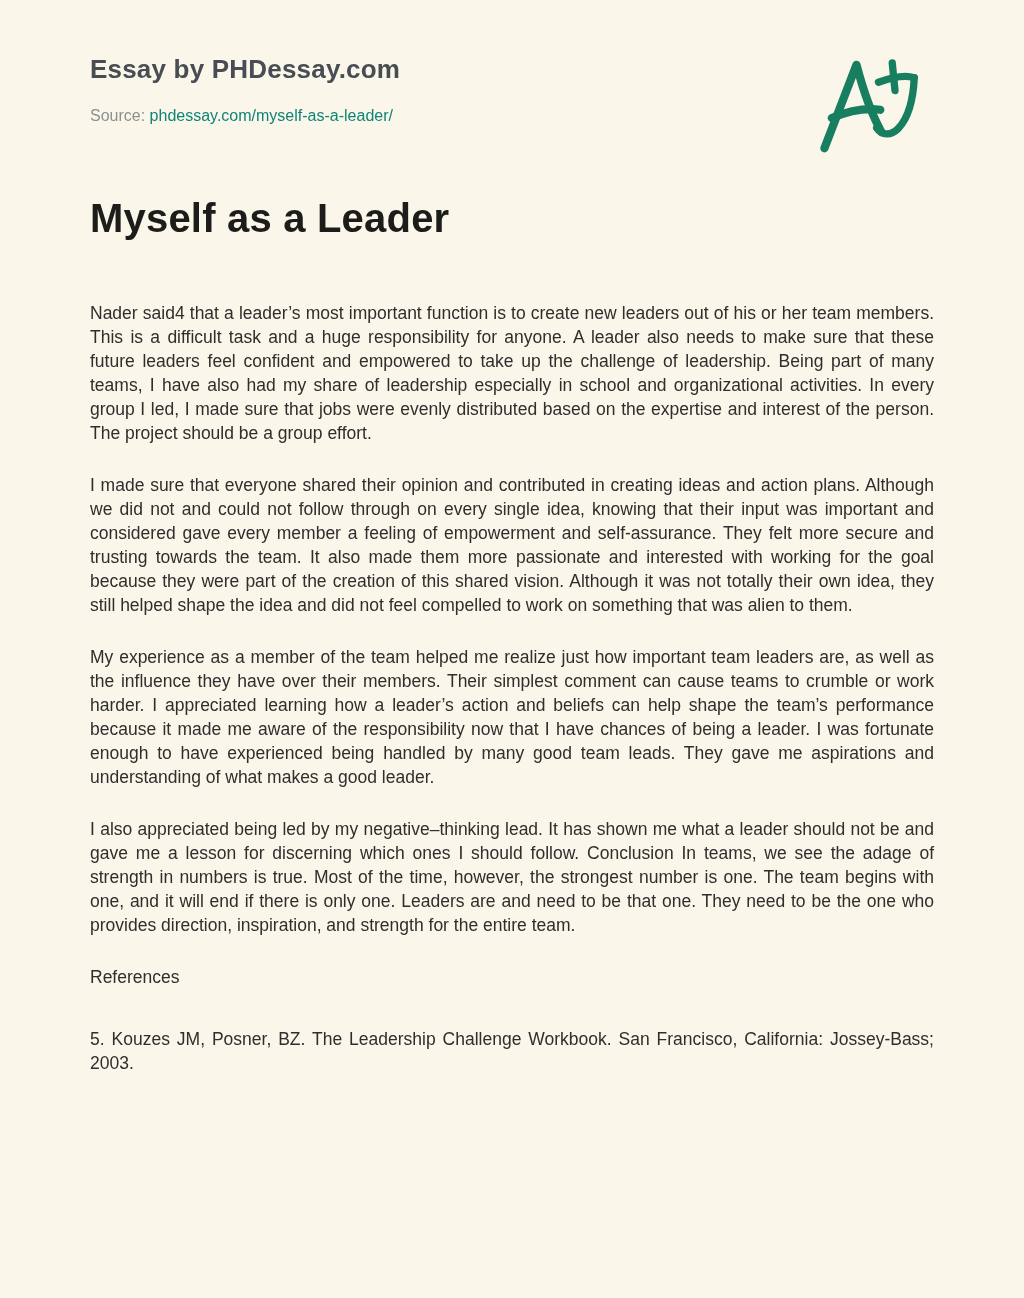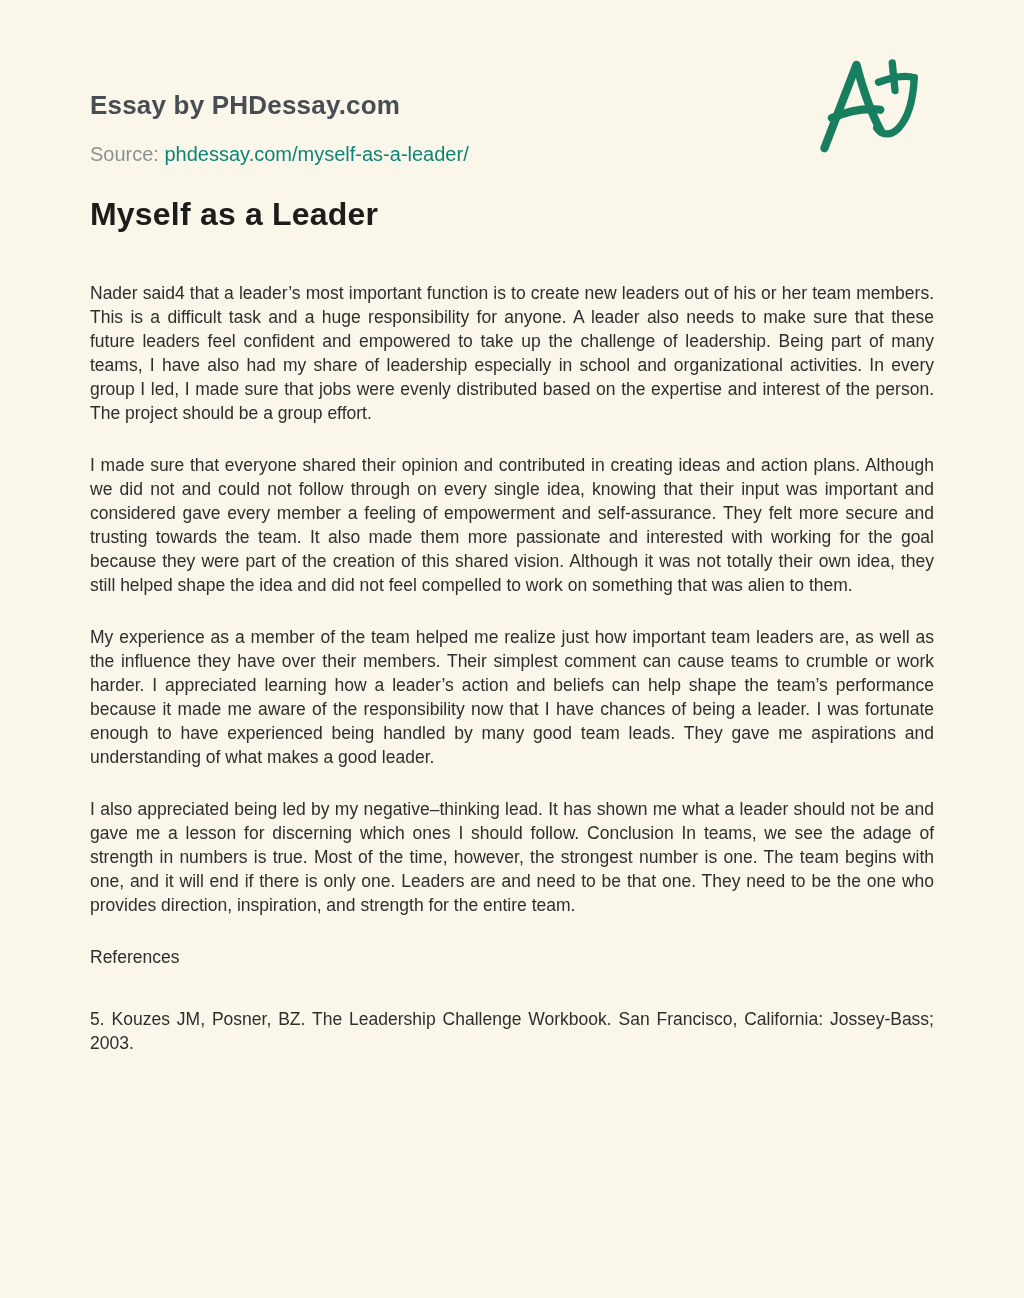--- a/index.html
+++ b/index.html
@@ -11,52 +11,52 @@
   }
   .page {
     width: 1024px;
     min-height: 1298px;
     padding: 48px 90px 60px 90px;
     background: #faf6ea;
   }
   .header-row {
     display: flex;
     justify-content: space-between;
-    align-items: flex-end;
+    align-items: flex-start;
   }
   .header-left { padding-top: 6px; }
   .site-title {
     font-size: 26px;
     font-weight: 700;
     color: #474d53;
     letter-spacing: 0.2px;
     margin-bottom: 22px;
   }
   .source-line {
-    font-size: 20px;
+    font-size: 16px;
     color: #8b918e;
   }
   .source-link {
     color: #0e8476;
     text-decoration: none;
     cursor: pointer;
   }
   .logo-box {
     width: 110px;
     height: 118px;
     margin-right: 6px;
     flex-shrink: 0;
   }
   .essay-title {
-    font-size: 32px;
+    font-size: 40px;
     font-weight: 700;
     color: #1c1c1a;
     letter-spacing: 0.2px;
     margin-top: 30px;
-    margin-bottom: 48px;
+    margin-bottom: 60px;
   }
   .essay-body p {
     font-size: 17.5px;
     line-height: 24px;
     color: #2e2e2c;
     text-align: justify;
     margin-bottom: 28px;
   }
   .essay-body p.refs-heading {
     text-align: left;

